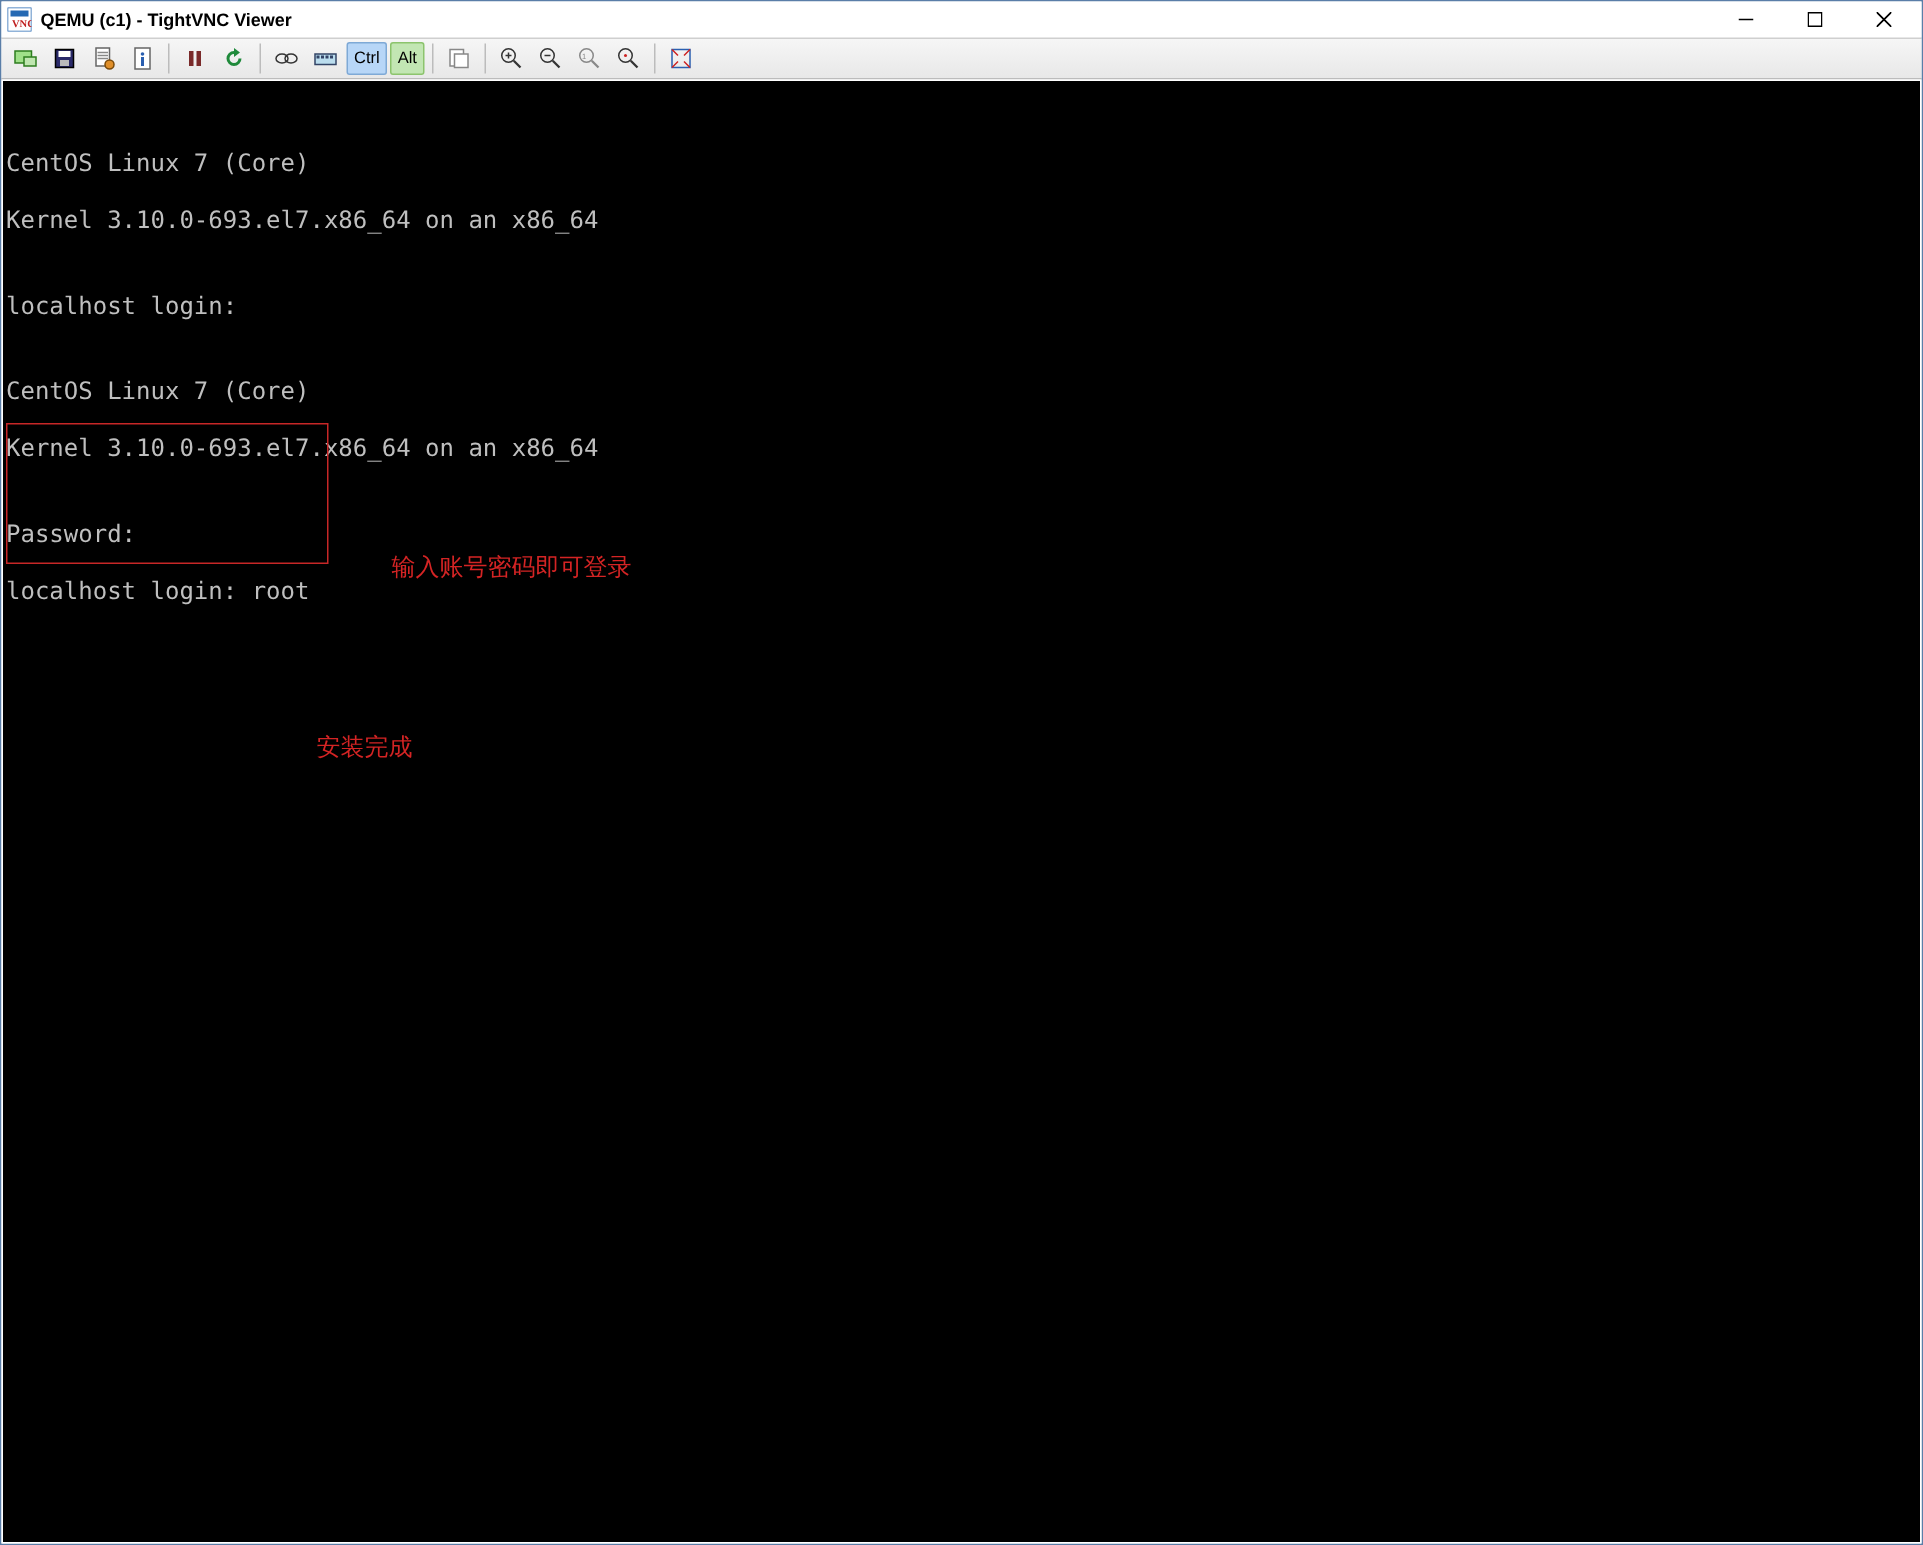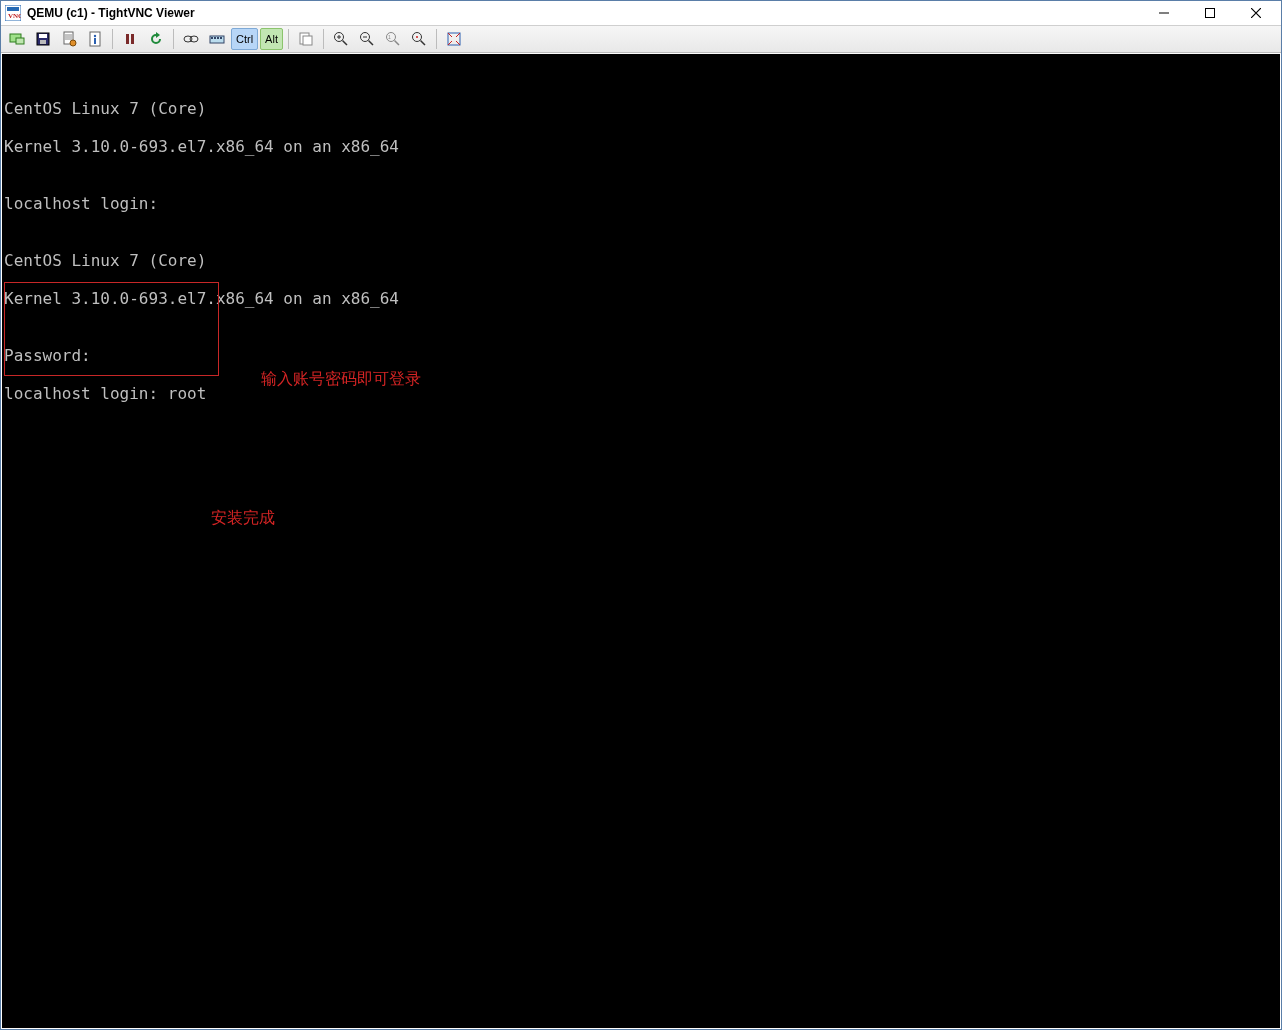--- a/index.html
+++ b/index.html
@@ -95,21 +95,21 @@
     pointer-events: none;
   }
   .annot {
     position: absolute;
     color: #d42424;
     font-family: "Microsoft YaHei","SimSun",sans-serif;
     font-size: 16px;
     white-space: nowrap;
   }
   .annot1 { left: 259px; top: 283px; margin-top: 32px; }
-  .annot2 { left: 209px; top: 454px; font-family: Liberation Serif, serif; }
+  .annot2 { left: 209px; top: 435px; font-family: Liberation Serif, serif; }
   .cursor {
     display:inline-block; width: 9px; height: 16px;
     background:#bfbfbf; vertical-align: -2px;
   }
 </style>
 </head>
 <body>
 
 <div class="window">
 

